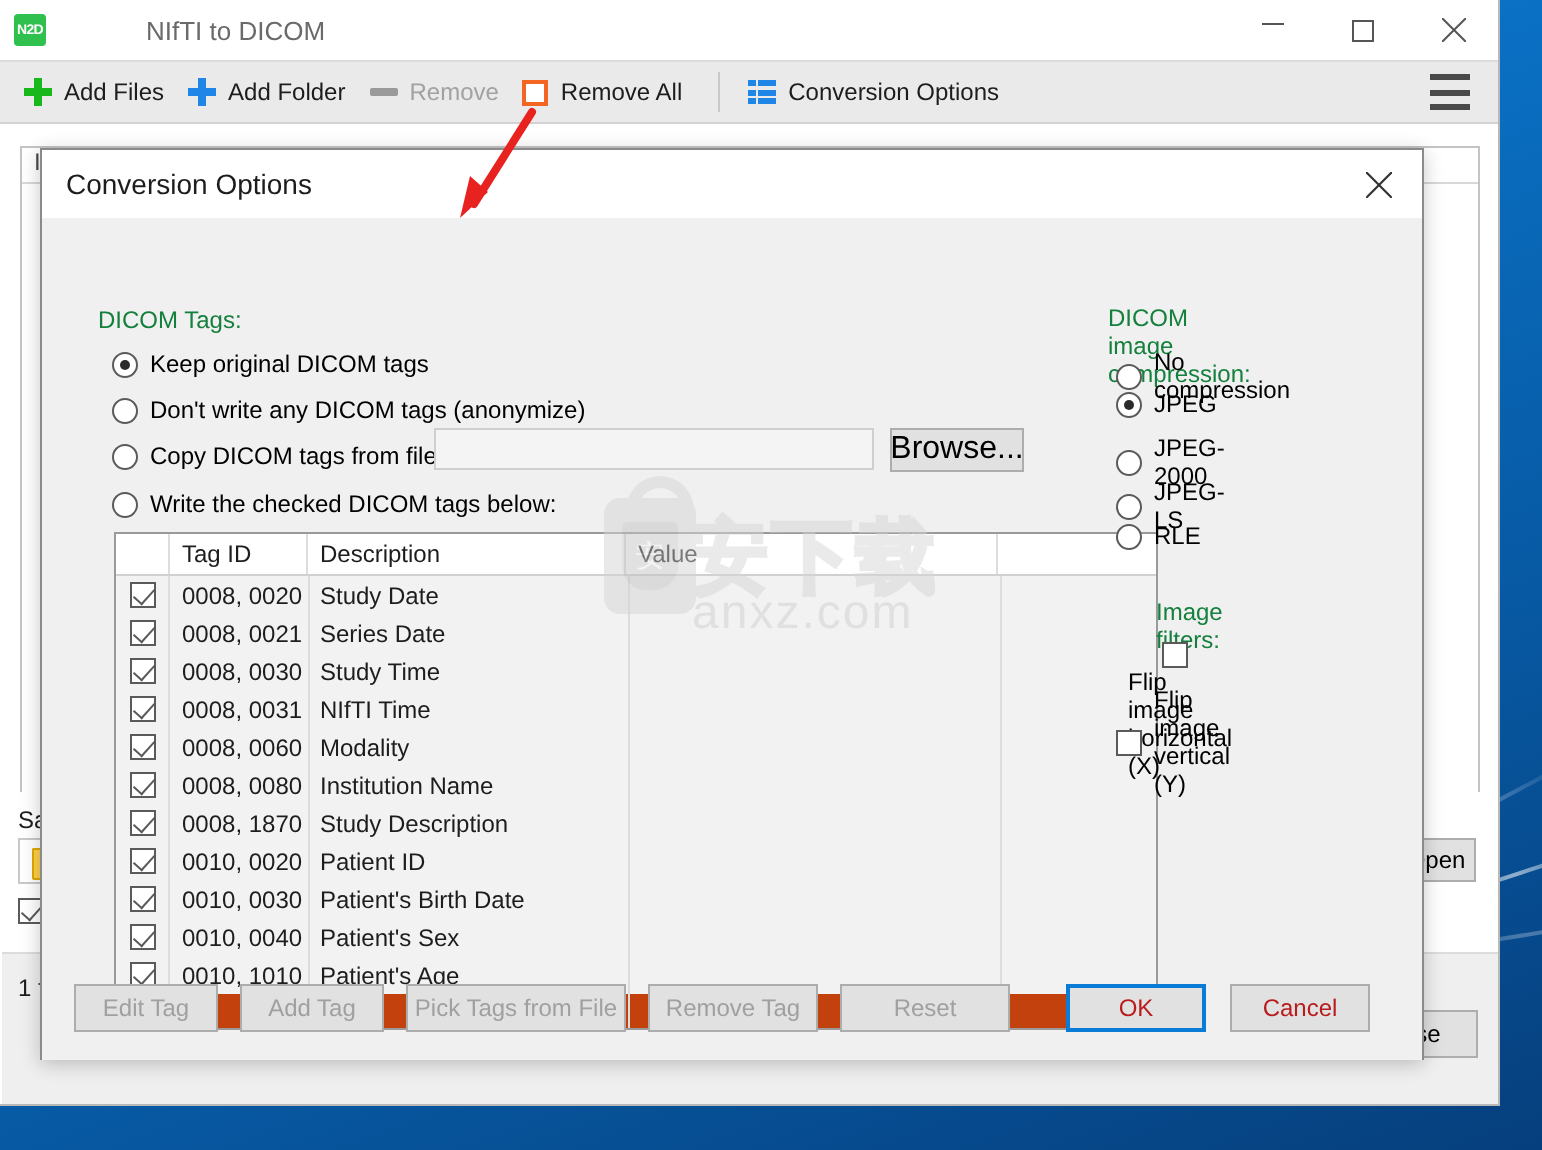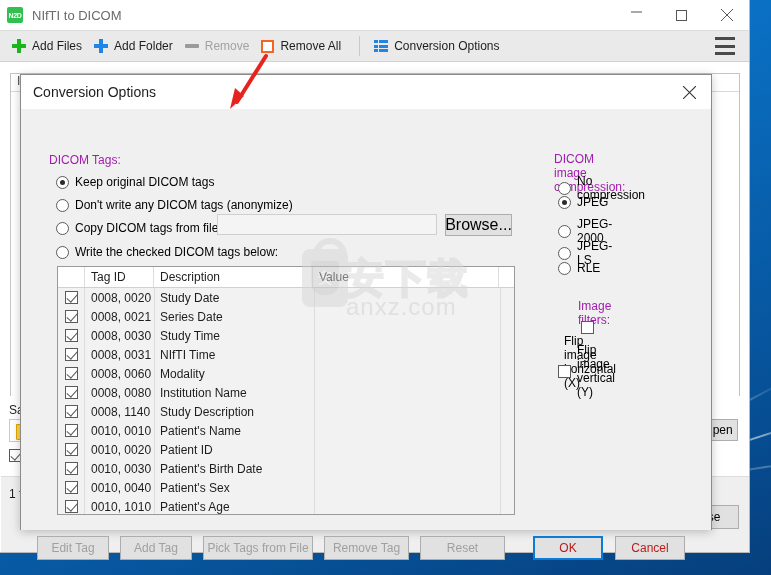--- a/index.html
+++ b/index.html
@@ -35,20 +35,21 @@
     width: 750px; height: 553px;
     background: #ffffff;
     border: 1px solid #b8b8b8;
     border-left: none; border-top: none;
   }
   .titlebar {
     height: 30px;
     background: #ffffff;
     display: flex; align-items: center;
     position: relative;
+    gap: 41px;
   }
   .app-icon {
     width: 16px; height: 16px;
     margin-left: 7px;
     background: #2fc04d;
     border-radius: 2px;
     color: #fff;
     font-size: 7px; font-weight: bold;
     display: flex; align-items: center; justify-content: center;
     letter-spacing: -0.3px;
@@ -245,21 +246,21 @@
     width: 44px; height: 34px;
     display: flex; align-items: center; justify-content: center;
     font-size: 15px; color: #333;
   }
   .dlg-body {
     position: relative;
     height: 421px;
     background: #f0f0f0;
   }
   .sec-label {
-    position: absolute; font-size: 12px; color: #a21caf;
+    position: absolute; font-size: 12px; color: #15803d;
   }
   .opt-row {
     position: absolute;
     display: flex; align-items: center;
     font-size: 12px;
   }
   .opt-row .lbl { margin-left: 6px; }
   .path-input {
     position: absolute;
     left: 196px; top: 177px;
@@ -272,21 +273,21 @@
     left: 424px; top: 177px;
     width: 67px; height: 22px;
     background: #e1e1e1; border: 1px solid #adadad;
     font-size: 16px;
     display: flex; align-items: center; justify-content: center;
   }
   
   .tag-table {
     position: absolute;
     left: 36px; top: 231px;
-    width: 458px; height: 249px;
+    width: 522px; height: 249px;
     background: #c2410c;
     border: 1px solid #9a9a9a;
     overflow: hidden;
   }
   .tt-head {
     display: flex; height: 21px;
     border-bottom: 1px solid #d0d0d0;
     background: #fff;
   }
   .tt-h {
@@ -311,21 +312,21 @@
   .tt-c.c1 { width: 69px; padding-left: 6px; }
   .tt-c.c2 { width: 159px; padding-left: 6px; }
   .tt-c.c3 { width: 186px; padding-left: 6px; }
   .tt-vline {
     position: absolute; top: 21px; bottom: 0;
     width: 1px; background: #dcdcdc;
   }
   
   .right-col { position: absolute; left: 533px; top: 113px; }
   
-  .dlg-footer { position: absolute; left: 0; top: 383px; width: 692px; height: 38px; margin-top: 44px; }
+  .dlg-footer { position: absolute; left: 0; top: 383px; width: 692px; height: 38px; }
   .btn {
     position: absolute;
     height: 24px;
     background: #e1e1e1;
     border: 1px solid #adadad;
     font-size: 12px;
     display: flex; align-items: center; justify-content: center;
     color: #b91c1c;
   }
   .btn.dis { color: #a0a0a0; }
@@ -564,30 +565,22 @@
                 <span class="cb checked"></span>
               </div>
               <div class="tt-c c1">0008, 0080</div>
               <div class="tt-c c2">Institution Name</div>
               <div class="tt-c c3"></div>
             </div>
             <div class="tt-row">
               <div class="tt-c c0">
                 <span class="cb checked"></span>
               </div>
-              <div class="tt-c c1">0008, 1140</div>
+              <div class="tt-c c1">0008, 1870</div>
               <div class="tt-c c2">Study Description</div>
-              <div class="tt-c c3"></div>
-            </div>
-            <div class="tt-row">
-              <div class="tt-c c0">
-                <span class="cb checked"></span>
-              </div>
-              <div class="tt-c c1">0010, 0010</div>
-              <div class="tt-c c2">Patient's Name</div>
               <div class="tt-c c3"></div>
             </div>
             <div class="tt-row">
               <div class="tt-c c0">
                 <span class="cb checked"></span>
               </div>
               <div class="tt-c c1">0010, 0020</div>
               <div class="tt-c c2">Patient ID</div>
               <div class="tt-c c3"></div>
             </div>

